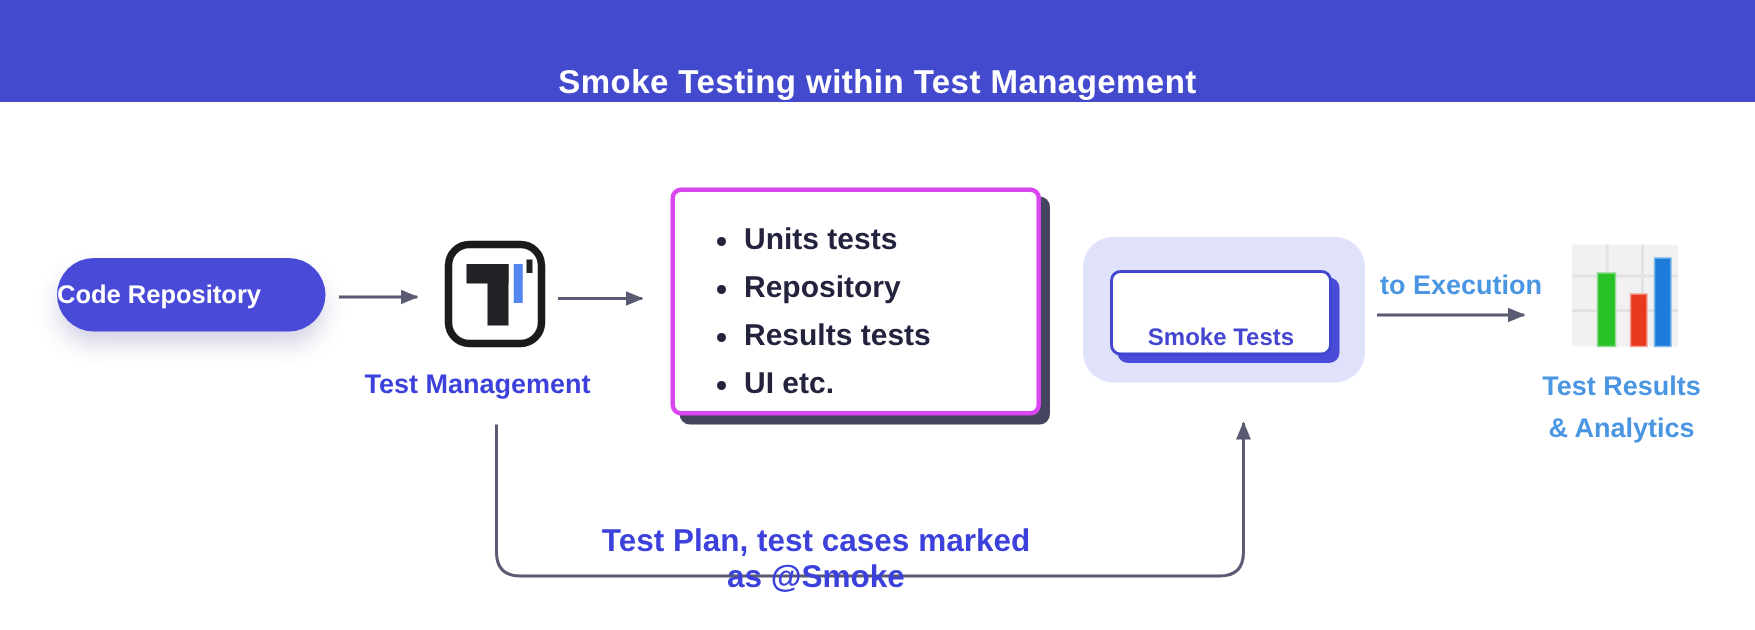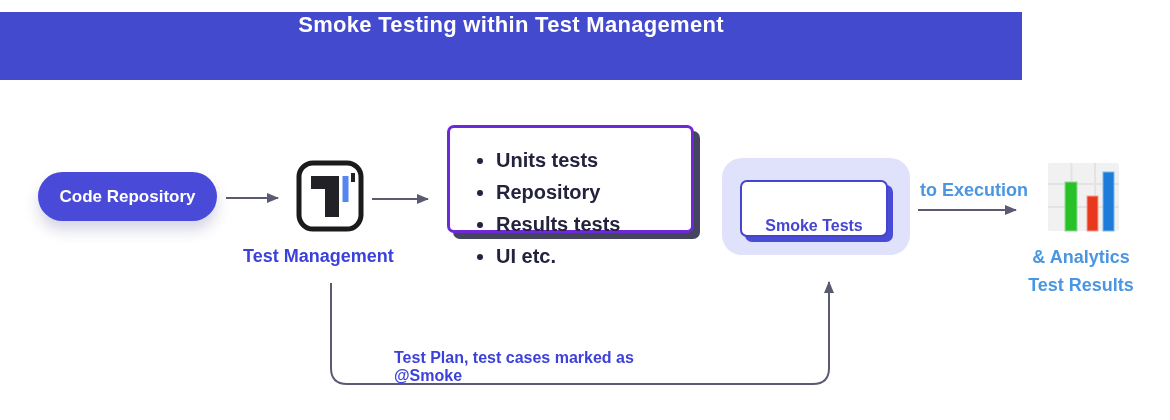--- a/index.html
+++ b/index.html
@@ -2,47 +2,47 @@
 <html style="--banner: #444ace; --pill: #4a4ad9; --indigo-text: #3c41db; --sky-text: #4b96e2; --dark-text: #23233e; --arrow: #5a5a72; --lavender: #dfe2fa; --smoke-border: #4245cd; --logo-accent: #5585f0; --chart-green: #28c228; --chart-red: #e8391f; --chart-blue: #1d7cd9;"><head>
 <meta charset="utf-8">
 <style>
   html,body{margin:0;padding:0;background:#fff;}
   .canvas{
     position:relative;width:1170px;height:420px;overflow:hidden;background:#fff;
     font-family:"Liberation Sans","DejaVu Sans",sans-serif;
   }
   
   .banner{
-    position:absolute;left:0;top:0;width:1022px;height:68px;
-    background:var(--banner,#444ace);display:flex;align-items:flex-start;justify-content:center;margin-top:12px;
+    position:absolute;left:0;top:0;width:1170px;height:68px;
+    background:var(--banner,#444ace);display:flex;align-items:flex-end;justify-content:center;
   }
   .banner-title{color:#fff;font-size:22px;font-weight:700;letter-spacing:.3px;}
   
   .overlay{position:absolute;left:0;top:0;width:1170px;height:420px;pointer-events:none;}
   .flow-line{stroke:var(--arrow,#5a5a72);stroke-width:2;fill:none;}
   
   .pill{
     position:absolute;left:38px;top:172px;width:179px;height:49px;border-radius:25px;
-    background:var(--pill,#4a4ad9);display:flex;align-items:center;justify-content:center;
+    background:var(--pill,#4a4ad9);display:flex;align-items:center;
     box-shadow:0 9px 14px rgba(70,70,140,.22);
   }
   .pill span{color:#fff;font-size:17px;font-weight:600;}
   
   .logo{position:absolute;left:296px;top:160px;width:68px;height:72px;}
   .logo-frame{fill:#fff;stroke:#1b1b1b;stroke-width:5;}
   .logo-glyph{fill:#222226;}
   .logo-accent{fill:var(--logo-accent,#5585f0);}
   .tm-label{
     position:absolute;left:243px;top:246px;width:180px;text-align:left;
     color:var(--indigo-text,#3a3edb);font-size:18px;font-weight:700;
   }
   
   .types-box{
-    position:absolute;left:447px;top:125px;width:247px;height:108px;box-sizing:border-box;
-    background:#fff;border:3px solid #6d28d9;border-radius:7px;
+    position:absolute;left:447px;top:125px;width:247px;height:152px;box-sizing:border-box;
+    background:#fff;border:3px solid #d946ef;border-radius:7px;
     box-shadow:6px 6px 0 0 #45455f;
   }
   .types-box ul{margin:0;padding:16px 8px 0 46px;list-style:disc;}
   .types-box li{
     color:var(--dark-text,#23233e);font-size:20px;font-weight:700;line-height:32px;
   }
   
   .smoke-wrap{
     position:absolute;left:722px;top:158px;width:188px;height:97px;border-radius:20px;
     background:var(--lavender,#dfe2fa);
@@ -63,22 +63,22 @@
   .chart-grid{stroke:#e3e3e3;stroke-width:2;}
   .bar-green{fill:var(--chart-green,#28c228);stroke:#8fdc8f;stroke-width:1;}
   .bar-red{fill:var(--chart-red,#e8391f);stroke:#f2a195;stroke-width:1;}
   .bar-blue{fill:var(--chart-blue,#1d7cd9);stroke:#7fb9ea;stroke-width:1;}
   .results-label{
     position:absolute;left:1005px;top:243px;width:152px;text-align:center;
     color:var(--sky-text,#4b96e2);font-size:18px;font-weight:600;line-height:28px;
   }
   
   .connector-label{
-    position:absolute;left:394px;top:349px;width:300px;text-align:left;
-    color:var(--indigo-text,#3e44dc);font-size:16px;font-weight:700;
+    position:absolute;left:394px;top:349px;width:300px;text-align:center;
+    color:var(--indigo-text,#3e44dc);font-size:21px;font-weight:700;
   }
 </style>
 </head>
 <body>
 
 <div class="canvas">
 
   <div class="banner">
     <div class="banner-title">Smoke Testing within Test Management</div>
   </div>
@@ -132,19 +132,19 @@
       <line class="chart-grid" x1="23.5" y1="2" x2="23.5" y2="70"></line>
       <line class="chart-grid" x1="47" y1="2" x2="47" y2="70"></line>
       <line class="chart-grid" x1="0" y1="23" x2="71" y2="23"></line>
       <line class="chart-grid" x1="0" y1="46" x2="71" y2="46"></line>
       <rect class="bar-green" x="17" y="21" width="12" height="49"></rect>
       <rect class="bar-red" x="39" y="35" width="11" height="35"></rect>
       <rect class="bar-blue" x="55" y="11" width="11" height="59"></rect>
     </svg>
   </div>
   <div class="results-label">
+    <div>Test Results</div>
     <div>&amp; Analytics</div>
-    <div>Test Results</div>
   </div>
 
   <div class="connector-label">Test Plan, test cases marked as @Smoke</div>
 
 </div>
 
 </body></html>

